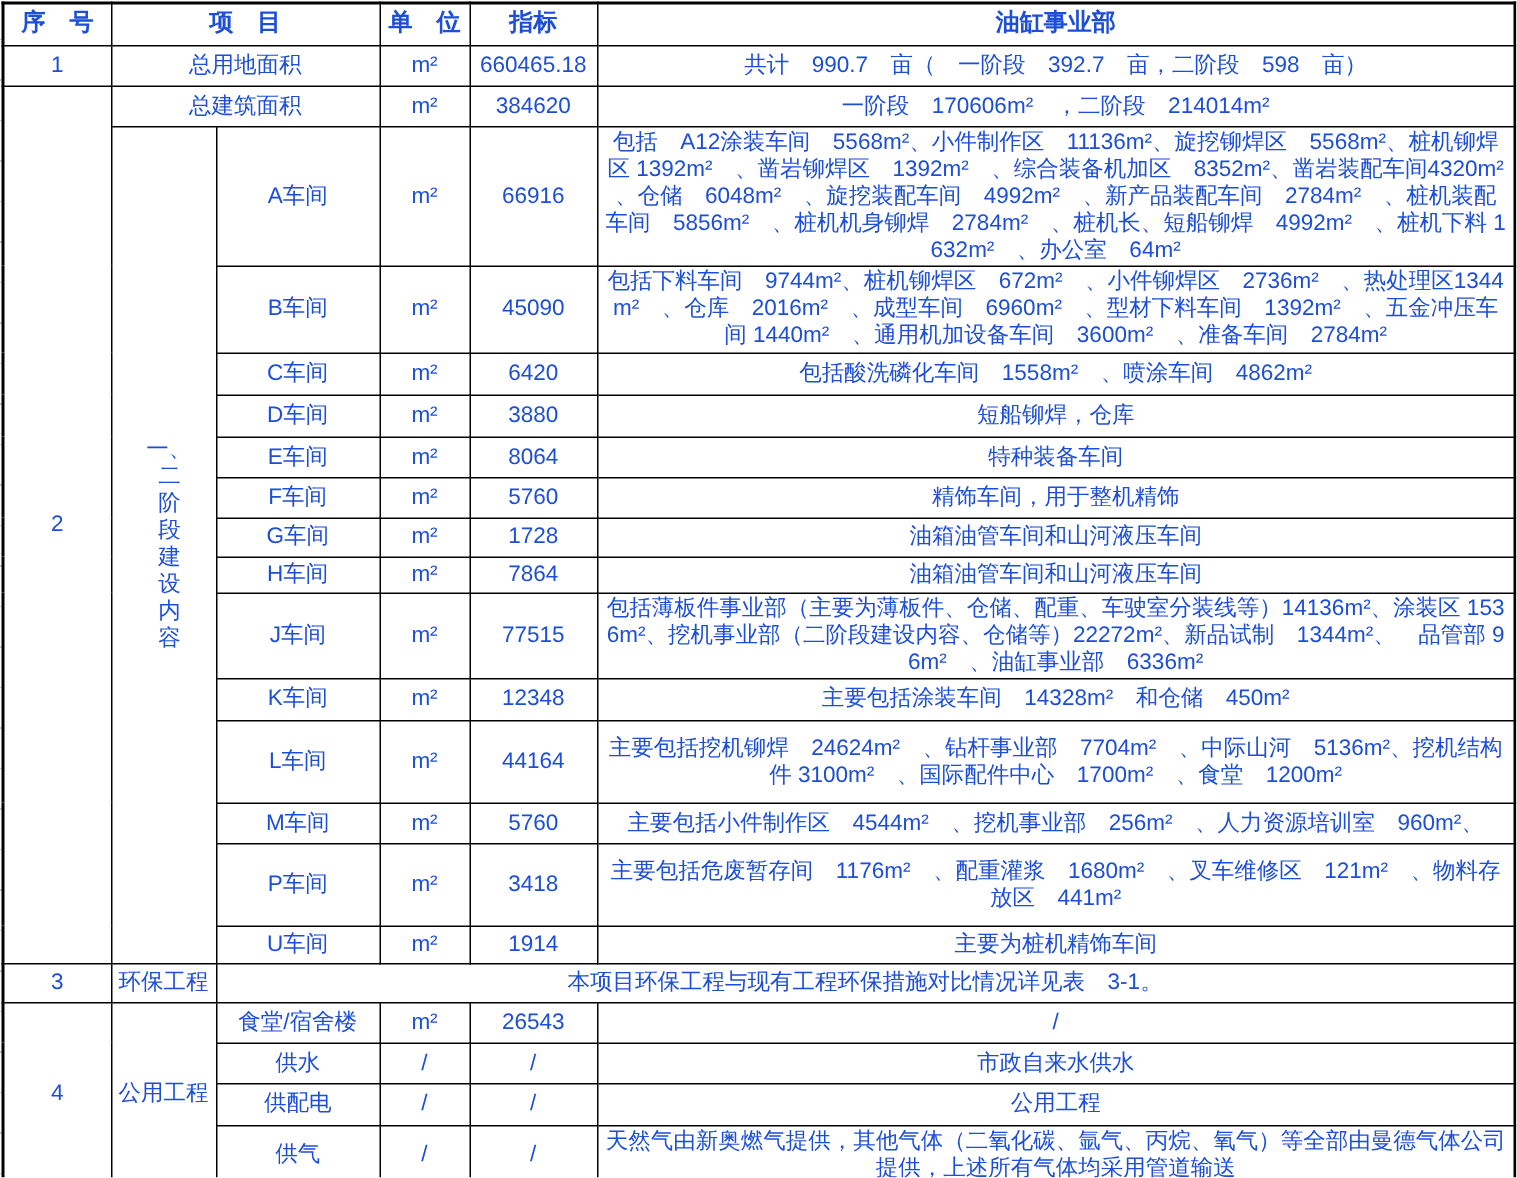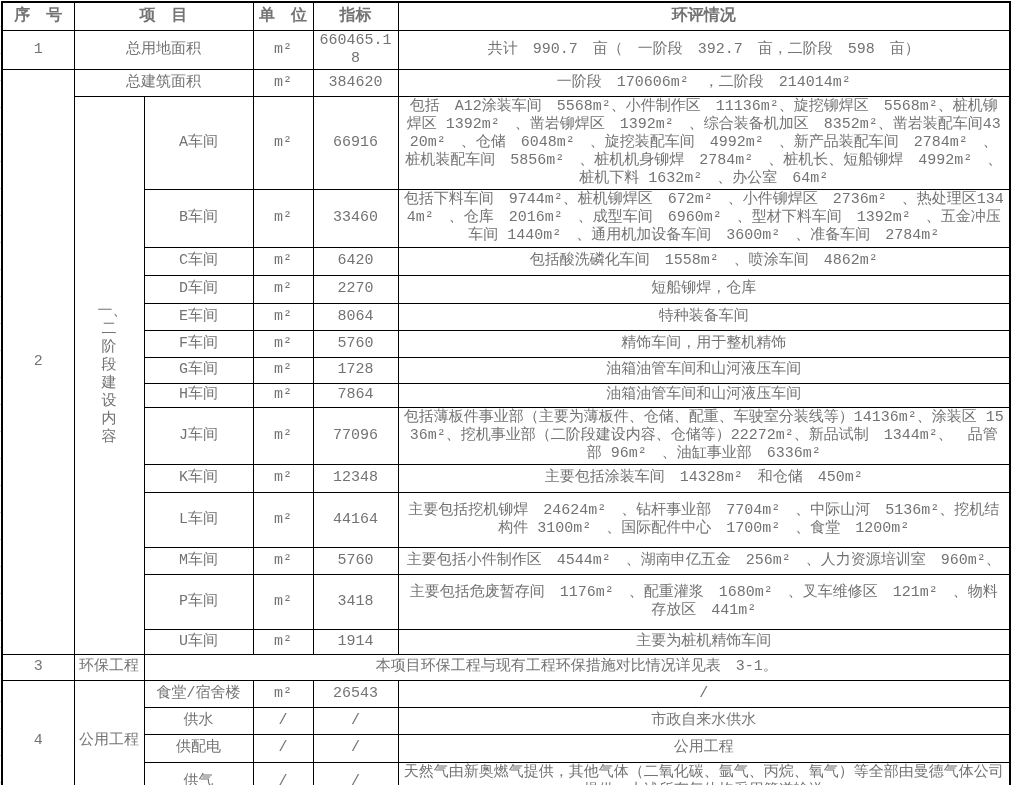--- a/index.html
+++ b/index.html
@@ -1,21 +1,21 @@
 <!DOCTYPE html>
 <html><head>
 <meta charset="utf-8">
 <style>
   html,body{margin:0;padding:0;background:#ffffff;}
   .sheet{
     position:relative;
     width:1011px;height:785px;
     background:#ffffff;
-    font-family:Liberation Mono, monospace;
-    color:#737373;
+    font-family:Liberation Sans, sans-serif;
+    color:#1d4ed8;
     overflow:hidden;
   }
   .grid-strip{
     position:absolute;left:0;top:0;width:2px;height:785px;
     background:repeating-linear-gradient(to bottom,transparent 0 26px,#cccccc 26px 27px);
   }
   table.eia-table{
     position:absolute;left:1px;top:1px;
     width:1008px;
     border-collapse:collapse;
@@ -35,20 +35,21 @@
   .eia-table th{
     font-weight:bold;
     font-size:16px;
     padding:2px 2px;
   }
   .eia-table td.eia{
     padding:1px 4px;
   }
   .eia-table td.seclabel{
     padding:1px 23px;
+    text-align:right;
   }
 </style>
 </head>
 <body>
 
 <div class="sheet">
   <div class="grid-strip"></div>
 
   <table class="eia-table">
     <colgroup>
@@ -59,21 +60,21 @@
       <col style="width:85px">
       <col style="width:612px">
     </colgroup>
     <tbody>
 
       <tr style="height:28px">
         <th>序　号</th>
         <th colspan="2">项　目</th>
         <th>单　位</th>
         <th>指标</th>
-        <th>环评情况</th>
+        <th>油缸事业部</th>
       </tr>
 
       <tr style="height:27px">
         <td>1</td>
         <td colspan="2">总用地面积</td>
         <td>m²</td>
         <td>660465.18</td>
         <td class="eia">共计　990.7　亩（　一阶段　392.7　亩，二阶段　598　亩）</td>
       </tr>
 
@@ -89,35 +90,35 @@
         <td rowspan="14" class="seclabel">一、二阶段建设内容</td>
         <td>A车间</td>
         <td>m²</td>
         <td>66916</td>
         <td class="eia">包括　A12涂装车间　5568m²、小件制作区　11136m²、旋挖铆焊区　5568m²、桩机铆焊区 1392m²　、凿岩铆焊区　1392m²　、综合装备机加区　8352m²、凿岩装配车间4320m²　、仓储　6048m²　、旋挖装配车间　4992m²　、新产品装配车间　2784m²　、桩机装配车间　5856m²　、桩机机身铆焊　2784m²　、桩机长、短船铆焊　4992m²　、桩机下料 1632m²　、办公室　64m²</td>
       </tr>
 
       <tr style="height:58px">
         <td>B车间</td>
         <td>m²</td>
-        <td>33460</td>
+        <td>45090</td>
         <td class="eia">包括下料车间　9744m²、桩机铆焊区　672m²　、小件铆焊区　2736m²　、热处理区1344m²　、仓库　2016m²　、成型车间　6960m²　、型材下料车间　1392m²　、五金冲压车间 1440m²　、通用机加设备车间　3600m²　、准备车间　2784m²</td>
       </tr>
 
       <tr style="height:28px">
         <td>C车间</td>
         <td>m²</td>
         <td>6420</td>
         <td class="eia">包括酸洗磷化车间　1558m²　、喷涂车间　4862m²</td>
       </tr>
 
       <tr style="height:28px">
         <td>D车间</td>
         <td>m²</td>
-        <td>2270</td>
+        <td>3880</td>
         <td class="eia">短船铆焊，仓库</td>
       </tr>
 
       <tr style="height:27px">
         <td>E车间</td>
         <td>m²</td>
         <td>8064</td>
         <td class="eia">特种装备车间</td>
       </tr>
 
@@ -138,21 +139,21 @@
       <tr style="height:24px">
         <td>H车间</td>
         <td>m²</td>
         <td>7864</td>
         <td class="eia">油箱油管车间和山河液压车间</td>
       </tr>
 
       <tr style="height:55px">
         <td>J车间</td>
         <td>m²</td>
-        <td>77096</td>
+        <td>77515</td>
         <td class="eia">包括薄板件事业部（主要为薄板件、仓储、配重、车驶室分装线等）14136m²、涂装区 1536m²、挖机事业部（二阶段建设内容、仓储等）22272m²、新品试制　1344m²、　品管部 96m²　、油缸事业部　6336m²</td>
       </tr>
 
       <tr style="height:28px">
         <td>K车间</td>
         <td>m²</td>
         <td>12348</td>
         <td class="eia">主要包括涂装车间　14328m²　和仓储　450m²</td>
       </tr>
 
@@ -160,21 +161,21 @@
         <td>L车间</td>
         <td>m²</td>
         <td>44164</td>
         <td class="eia">主要包括挖机铆焊　24624m²　、钻杆事业部　7704m²　、中际山河　5136m²、挖机结构件 3100m²　、国际配件中心　1700m²　、食堂　1200m²</td>
       </tr>
 
       <tr style="height:27px">
         <td>M车间</td>
         <td>m²</td>
         <td>5760</td>
-        <td class="eia">主要包括小件制作区　4544m²　、湖南申亿五金　256m²　、人力资源培训室　960m²、</td>
+        <td class="eia">主要包括小件制作区　4544m²　、挖机事业部　256m²　、人力资源培训室　960m²、</td>
       </tr>
 
       <tr style="height:55px">
         <td>P车间</td>
         <td>m²</td>
         <td>3418</td>
         <td class="eia">主要包括危废暂存间　1176m²　、配重灌浆　1680m²　、叉车维修区　121m²　、物料存放区　441m²</td>
       </tr>
 
       <tr style="height:25px">

